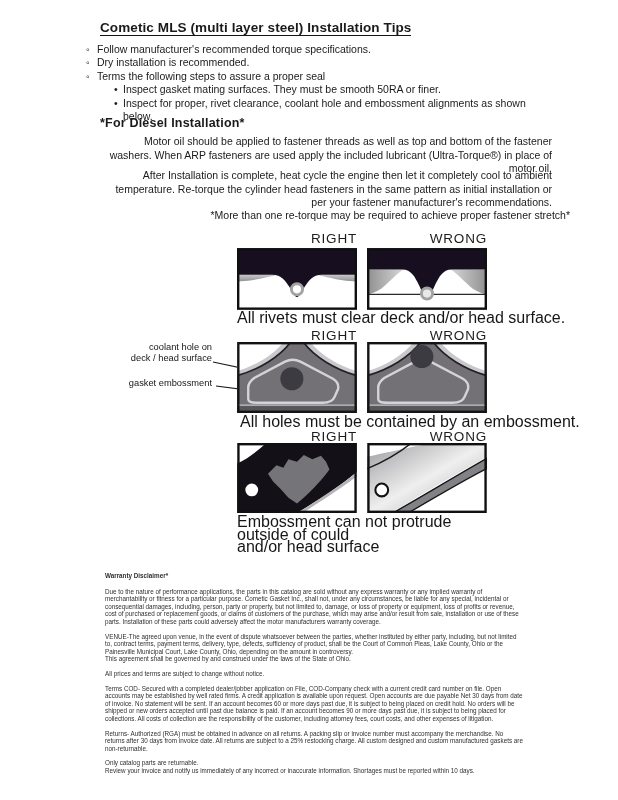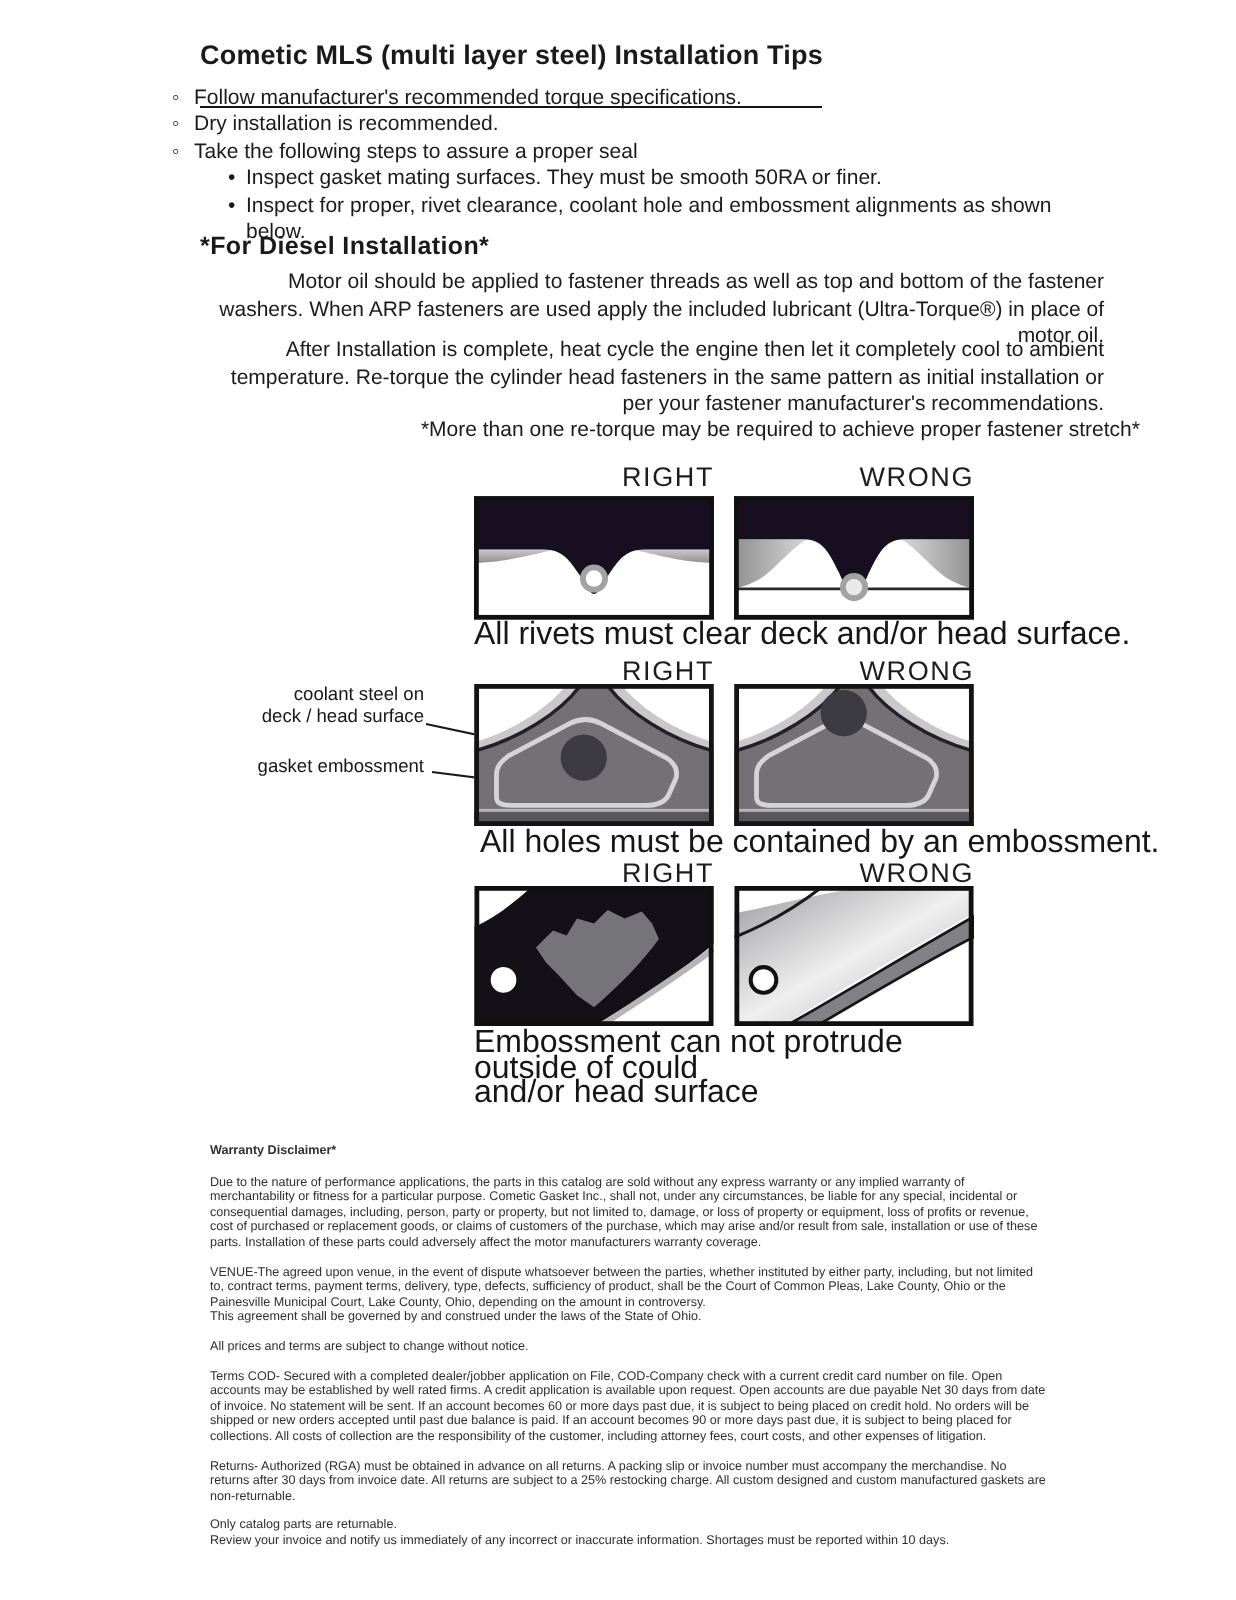--- a/index.html
+++ b/index.html
@@ -5,21 +5,21 @@
   html,body{margin:0;padding:0;background:#e8e8e8;}
   .page{
     position:relative;width:618px;height:800px;background:#ffffff;
     font-family:"Liberation Sans", sans-serif;color:#1a1a1a;overflow:hidden;
     margin:0 auto;
   }
   .abs{position:absolute;}
   
   .doc-title{
     left:100px;top:20px;font-size:13.5px;font-weight:bold;
-    border-bottom:1.6px solid #141414;padding-bottom:18px;letter-spacing:.1px;
+    border-bottom:1.6px solid #141414;padding-bottom:0;letter-spacing:.1px;
   }
   
   .tips{left:86px;top:43px;width:470px;font-size:10.5px;line-height:13.4px;}
   .tips .tip{position:relative;padding-left:11px;}
   .tips .tip::before{content:"\25E6";position:absolute;left:0;top:0;font-size:10.5px;}
   .tips .sub{position:relative;margin-left:28px;padding-left:9px;}
   .tips .sub::before{content:"\2022";position:absolute;left:0;top:0;font-size:10.5px;}
   
   .diesel-heading{left:100px;top:116px;font-size:12.5px;font-weight:bold;letter-spacing:.2px;}
   .body-para{left:100px;width:452px;font-size:10.5px;line-height:13.6px;text-align:right;}
@@ -43,21 +43,21 @@
 </head>
 <body>
 
 <div class="page">
 
   <div class="abs doc-title">Cometic MLS (multi layer steel) Installation Tips</div>
 
   <div class="abs tips">
     <div class="tip">Follow manufacturer's recommended torque specifications.</div>
     <div class="tip">Dry installation is recommended.</div>
-    <div class="tip">Take the following steps to assure a proper seal</div>
+    <div class="tip">Terms the following steps to assure a proper seal</div>
     <div class="sub">Inspect gasket mating surfaces.  They must be smooth 50RA or finer.</div>
     <div class="sub">Inspect for proper, rivet clearance, coolant hole and embossment alignments as shown below.</div>
   </div>
 
   <div class="abs diesel-heading">*For Diesel Installation*</div>
   <div class="abs body-para p1">Motor oil should be applied to fastener threads as well as top and bottom of the fastener washers. When ARP fasteners are used apply the included lubricant (Ultra-Torque®) in place of motor oil.</div>
   <div class="abs body-para p2">After Installation is complete, heat cycle the engine then let it completely cool to ambient temperature. Re-torque the cylinder head fasteners in the same pattern as initial installation or per your fastener manufacturer's recommendations.</div>
   <div class="abs body-para p3">*More than one re-torque may be required to achieve proper fastener stretch*</div>
 
   <div class="abs dg-label" style="left:237px;top:231px;">RIGHT</div>
@@ -102,21 +102,21 @@
       <rect x="1.4" y="1.4" width="137.2" height="69.2" fill="none" stroke="#101010" stroke-width="2.8"></rect>
     </svg>
   </div>
 
   <div class="abs dg-caption" style="left:237px;top:312px;">All rivets must clear deck and/or head surface.</div>
 
   <div class="abs dg-label" style="left:237px;top:328px;">RIGHT</div>
   <div class="abs dg-label" style="left:367px;top:328px;">WRONG</div>
 
   <div class="abs ann" style="left:110px;top:342px;width:102px;">
-    <div>coolant steel on</div>
+    <div>coolant hole on</div>
     <div>deck / head surface</div>
   </div>
   <div class="abs ann" style="left:95px;top:378px;width:117px;">gasket embossment</div>
 
   <svg class="abs" style="left:205px;top:352px;" width="95" height="48">
     <line x1="8" y1="10" x2="88" y2="27" stroke="#1a1a1a" stroke-width="1.1"></line>
     <line x1="11" y1="34" x2="58" y2="40" stroke="#1a1a1a" stroke-width="1.1"></line>
   </svg>
 
   <div class="abs dg-box" style="left:237px;top:342px;">

